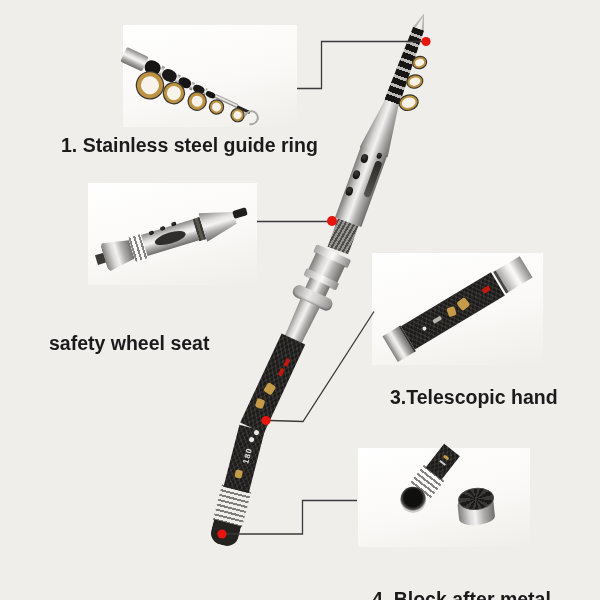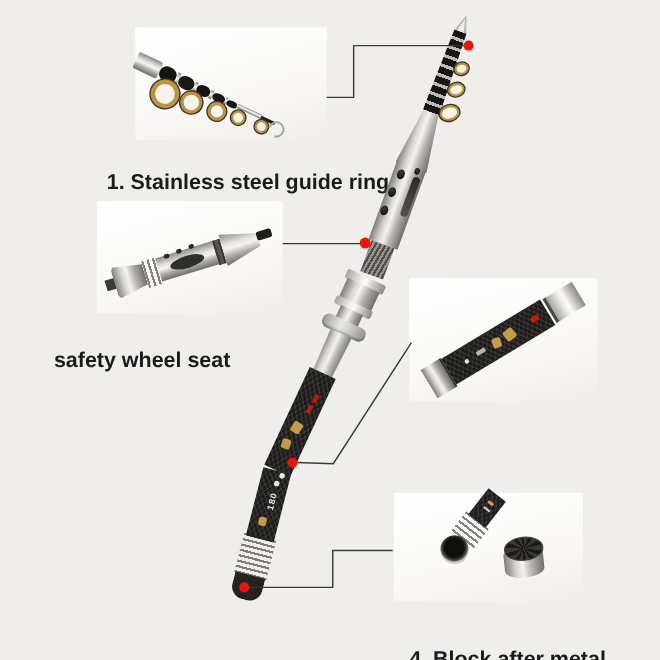--- a/index.html
+++ b/index.html
@@ -148,17 +148,18 @@
     <polyline points="297,88.5 321.5,88.5 321.5,41.5 423,41.5" fill="none" stroke="#3a3a3a" stroke-width="1.3"></polyline>
     <polyline points="257,221.5 328,221.5" fill="none" stroke="#3a3a3a" stroke-width="1.3"></polyline>
     <polyline points="270,420.5 303,421.5 374,311.5" fill="none" stroke="#3a3a3a" stroke-width="1.3"></polyline>
     <polyline points="226,534 302.5,534 302.5,500.5 357,500.5" fill="none" stroke="#3a3a3a" stroke-width="1.3"></polyline>
     <circle cx="426" cy="41.5" r="4.6" fill="#e8140e"></circle>
     <circle cx="332" cy="221" r="5" fill="#e8140e"></circle>
     <circle cx="266" cy="420.5" r="4.6" fill="#e8140e"></circle>
     <circle cx="222" cy="534" r="4.6" fill="#e8140e"></circle>
   </svg>
 
-  <div class="label" style="left:61px;top:155px;margin-left:36px;">1. Stainless steel guide ring</div>
-  <div class="label" style="left:49px;top:317px;">safety wheel seat</div>
+  <div class="label" style="left:61px;top:134px;">1. Stainless steel guide ring</div>
+  <div class="label" style="left:49px;top:332px;">safety wheel seat</div>
+  <div class="label" style="left:390px;top:386px;">3.Telescopic hand</div>
   <div class="label" style="left:372px;top:588px;text-decoration:underline;">4. Block after metal</div>
 
 </div>
 
 </body></html>

